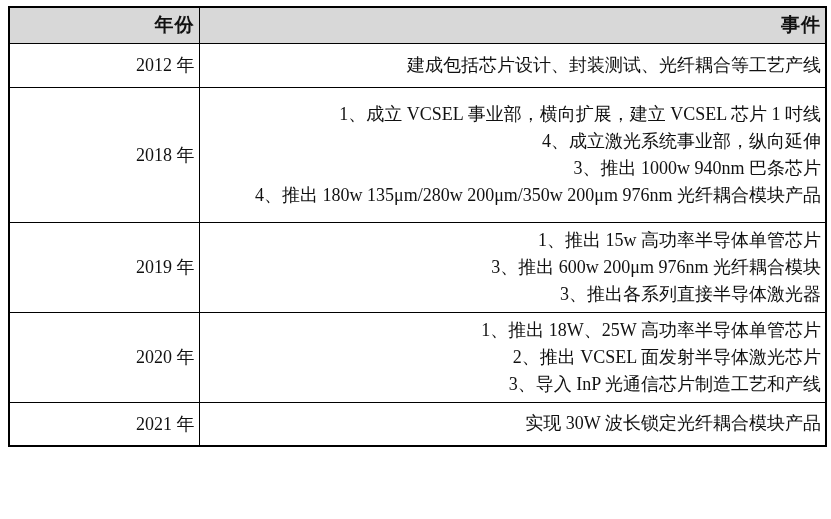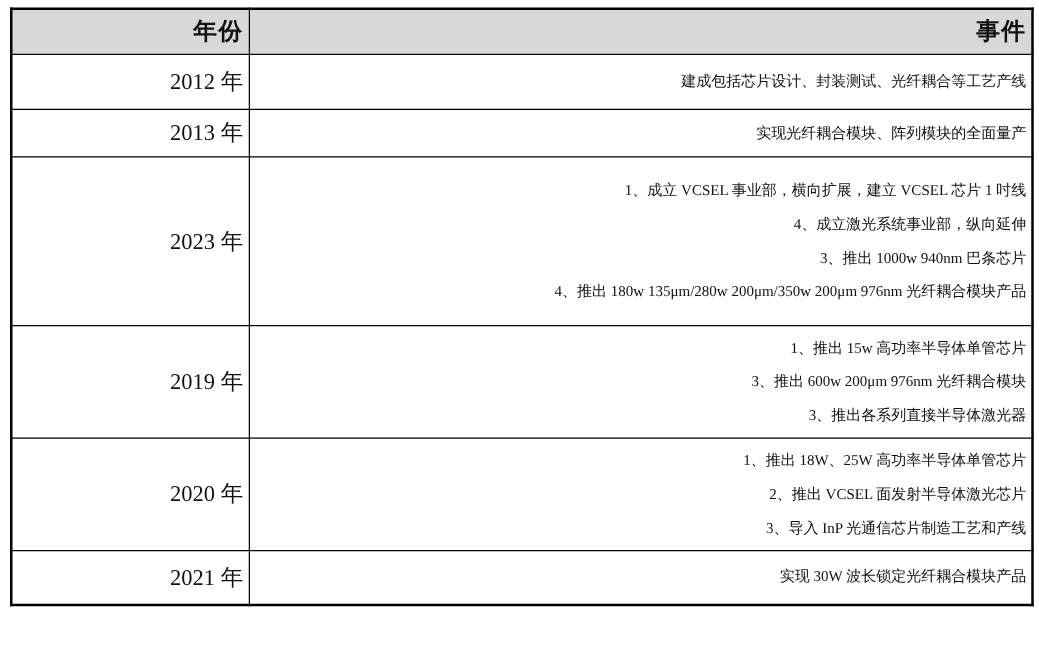--- a/index.html
+++ b/index.html
@@ -46,21 +46,21 @@
     border-bottom-width: 2px;
     letter-spacing: 1px;
   }
   td.year-cell {
     text-align: center;
     font-size: 18px;
     white-space: nowrap;
   }
   td.event-cell {
     text-align: left;
-    font-size: 12px;
+    font-size: 18px;
     padding: 4px 10px 4px 12px;
   }
   .event-line {
     line-height: 27px;
   }
 </style>
 </head>
 <body>
 
 <div class="page">
@@ -75,28 +75,22 @@
         <th class="header-cell">事件</th>
       </tr>
     </thead>
     <tbody>
         <tr style="height: 44px;">
           <td class="year-cell">2012 年</td>
           <td class="event-cell">
             <div class="event-line">建成包括芯片设计、封装测试、光纤耦合等工艺产线</div>
           </td>
         </tr>
-        <tr style="height: 38px;">
-          <td class="year-cell">2013 年</td>
-          <td class="event-cell">
-            <div class="event-line">实现光纤耦合模块、阵列模块的全面量产</div>
-          </td>
-        </tr>
         <tr style="height: 135px;">
-          <td class="year-cell">2023 年</td>
+          <td class="year-cell">2018 年</td>
           <td class="event-cell">
             <div class="event-line">1、成立 VCSEL 事业部，横向扩展，建立 VCSEL 芯片 1 吋线</div>
             <div class="event-line">4、成立激光系统事业部，纵向延伸</div>
             <div class="event-line">3、推出 1000w 940nm 巴条芯片</div>
             <div class="event-line">4、推出 180w 135μm/280w 200μm/350w 200μm 976nm 光纤耦合模块产品</div>
           </td>
         </tr>
         <tr style="height: 79px;">
           <td class="year-cell">2019 年</td>
           <td class="event-cell">

